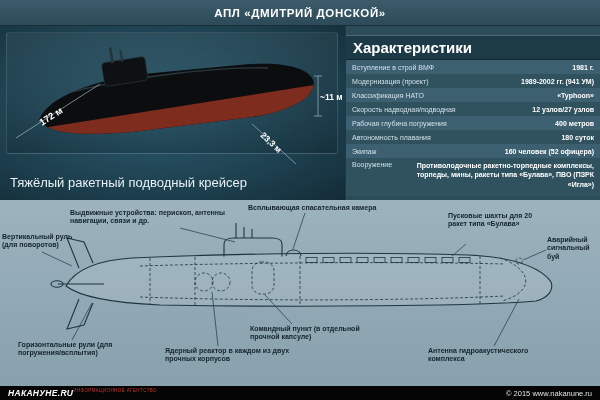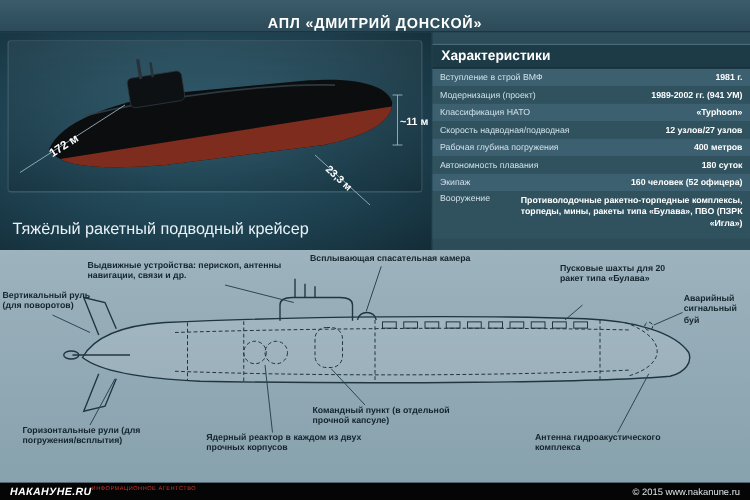--- a/index.html
+++ b/index.html
@@ -1,36 +1,36 @@
 <!DOCTYPE html>
 <html><head>
 <meta charset="utf-8">
 <style>
   *{margin:0;padding:0;box-sizing:border-box}
   html,body{width:600px;height:400px;overflow:hidden}
   body{font-family:"Liberation Sans","DejaVu Sans",sans-serif;background:#2e4d5c}
   .page{width:600px;height:400px;display:flex;flex-direction:column;overflow:hidden}
 
   .titlebar{height:26px;flex:none;background:linear-gradient(#3c5c6b,#2c4a58);color:#fff;
-    font-weight:bold;font-size:11.5px;letter-spacing:.6px;display:flex;align-items:flex-end;
+    font-weight:bold;font-size:11.5px;letter-spacing:.6px;display:flex;align-items:center;
     justify-content:center;border-bottom:1px solid #182e38}
 
   .top{height:174px;flex:none;display:flex}
   .render-panel{width:345px;flex:none;position:relative;
     background:radial-gradient(ellipse at 45% 45%, #2f5f72 0%, #1d3f4e 65%, #132c37 100%)}
   .render-frame{position:absolute;left:6px;top:6px;width:332px;height:122px;
     border:1px solid rgba(255,255,255,.13);border-radius:3px;
     background:linear-gradient(180deg,rgba(255,255,255,.05),rgba(0,0,0,.14))}
   .render-svg{position:absolute;left:0;top:0;width:345px;height:150px}
   .caption{position:absolute;left:10px;bottom:8px;font-size:13px;color:#e8f1f6;line-height:1.35}
   .caption span{display:block}
 
   .specs{flex:1;background:#2c4c5a;display:flex;flex-direction:column;padding-top:9px;
     border-left:1px solid #1d3944}
-  .specs-title{background:#1d3a47;color:#fff;font-weight:bold;font-size:11px;padding:3px 7px;
+  .specs-title{background:#1d3a47;color:#fff;font-weight:bold;font-size:15px;padding:3px 7px;
     border-top:1px solid #476b7a;border-bottom:1px solid #132831;flex:none}
   .specs-rows{flex:1;display:flex;flex-direction:column}
   .srow{display:flex;justify-content:space-between;align-items:center;gap:4px;
     padding:1px 6px;font-size:7px;min-height:14px;flex:none}
   .srow:nth-child(odd){background:#3d6070}
   .srow:nth-child(even){background:#30525f}
   .slabel{color:#cfe0e8;flex:none}
   .svalue{color:#fff;font-weight:bold;text-align:right}
   .srow.multi{align-items:flex-start;padding-top:3px;min-height:38px}
   .srow.multi .svalue{max-width:178px;line-height:1.35}

